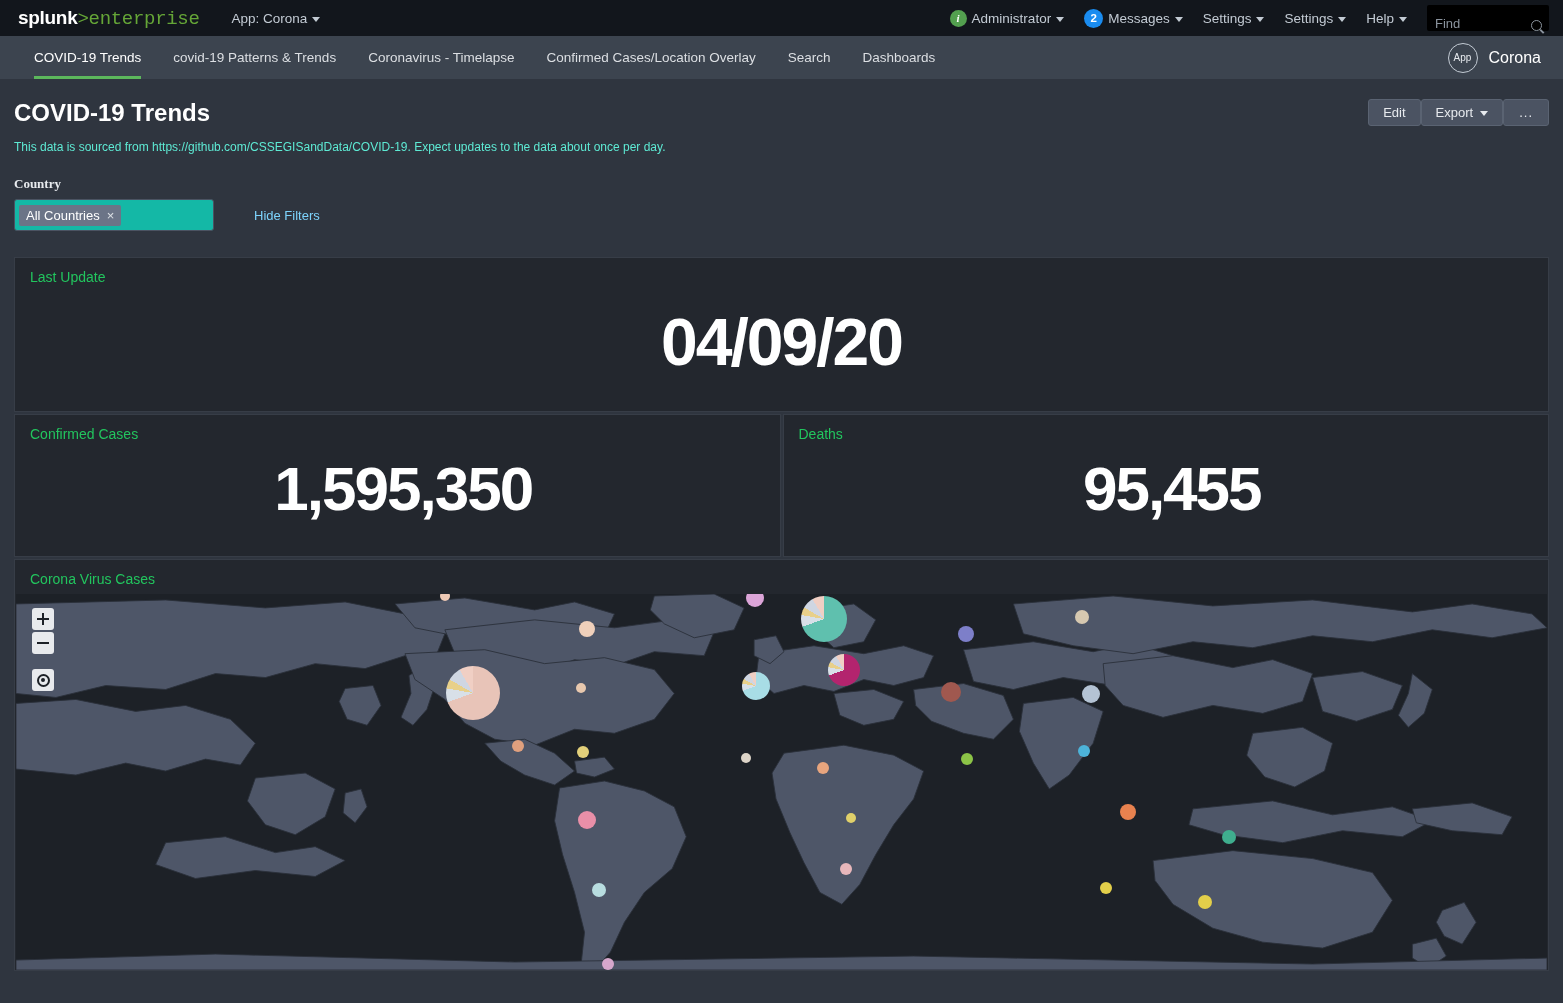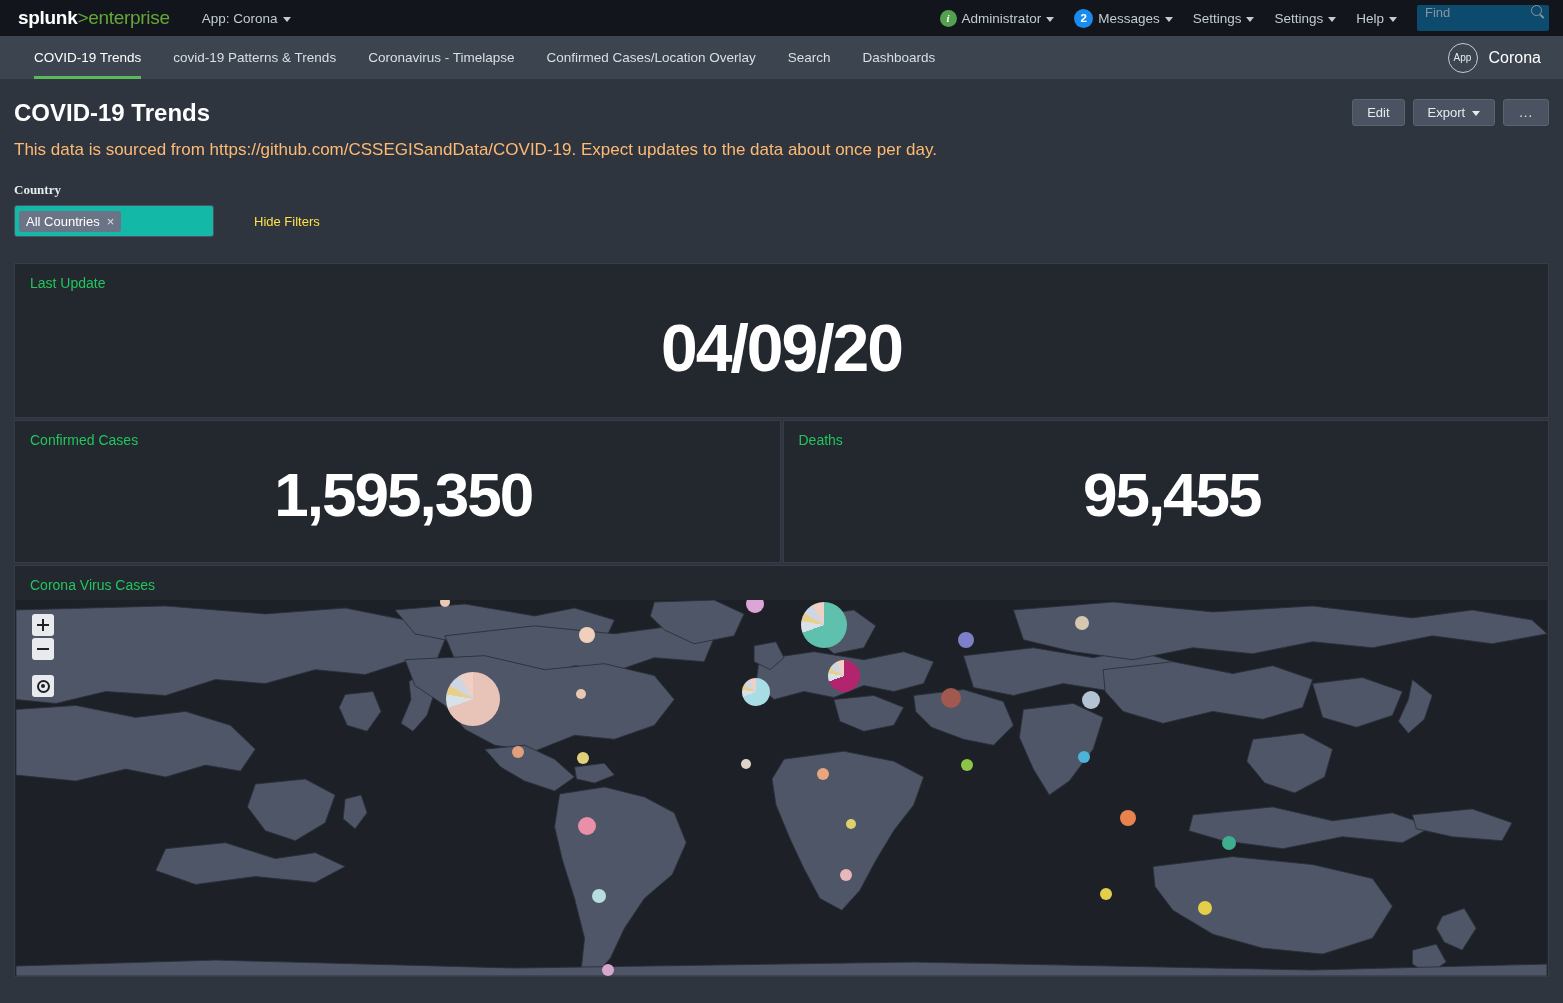--- a/index.html
+++ b/index.html
@@ -10,21 +10,21 @@
     overflow: hidden;
   }
 
   
   .appbar {
     height: 36px; background: #12161c;
     display: flex; align-items: center; position: relative;
   }
   .logo { margin-left: 18px; font-size: 19px; font-weight: bold; letter-spacing: -0.3px; }
   .logo .s1 { color: #ffffff; }
-  .logo .s2 { color: #65a637; font-weight: normal; }
+  .logo .s2 { color: #65a637; font-weight: normal; font-family: Liberation Mono, monospace; }
   .appname {
     margin-left: 32px; color: #c3cbd4; font-size: 13.5px;
     display: flex; align-items: center; gap: 5px;
   }
   .caret {
     width: 0; height: 0; border-left: 4px solid transparent;
     border-right: 4px solid transparent; border-top: 5px solid currentColor;
     display: inline-block; margin-top: 2px;
   }
   .appbar-right {
@@ -37,22 +37,22 @@
     color: #fff; font-size: 11px; font-style: italic; font-weight: bold;
     display: flex; align-items: center; justify-content: center;
     font-family: "Liberation Serif", serif;
   }
   .msg-badge {
     width: 19px; height: 19px; border-radius: 50%; background: #1a8cf0;
     color: #fff; font-size: 11.5px; font-weight: bold;
     display: flex; align-items: center; justify-content: center;
   }
   .findbox {
-    background: #0c4a6e; width: 132px; height: 26px; border-radius: 2px;
-    display: flex; align-items: flex-start; padding: 0 8px; position: relative;
+    background: #000000; width: 122px; height: 26px; border-radius: 2px;
+    display: flex; align-items: flex-end; padding: 0 8px; position: relative;
   }
   .findbox input {
     background: transparent; border: 0; outline: none; color: #c3cbd4;
     font-size: 13px; width: 95px; font-family: "Liberation Sans", sans-serif;
   }
   .findbox input::placeholder { color: #8b949e; }
   .mag {
     position: absolute; right: 7px; width: 11px; height: 11px;
     border: 1.6px solid #8b949e; border-radius: 50%;
   }
@@ -84,22 +84,22 @@
     width: 30px; height: 30px; border-radius: 50%; border: 1.5px solid #c3cbd4;
     color: #e7eaee; font-size: 10px; display: flex;
     align-items: center; justify-content: center; text-align: right;
   }
   .appcorona { color: #ffffff; font-size: 16px; }
 
   
   .page { padding: 0 14px; }
   .titlerow { display: flex; align-items: flex-start; padding-top: 20px; }
   .ptitle { color: #ffffff; font-size: 24px; font-weight: bold; }
-  .pdesc { color: #fdba74; font-size: 17px; margin-top: 13px; }
-  .actions { margin-left: auto; display: flex; gap: 8px; }
+  .pdesc { color: #5eead4; font-size: 12px; margin-top: 13px; }
+  .actions { margin-left: auto; display: flex; gap: 0; }
   .btn {
     background: #4b5362; color: #e7eaee; font-size: 13px;
     border: 1px solid #5a6372; border-radius: 3px; padding: 5px 14px;
     cursor: pointer; display: flex; align-items: center; gap: 7px;
     font-family: "Liberation Sans", sans-serif;
   }
   .btn.dots { padding: 5px 15px; letter-spacing: 1px; }
 
   
   .filters { margin-top: 22px; display: flex; align-items: flex-end; gap: 40px; }
@@ -107,21 +107,21 @@
   .flabel { color: #e7eaee; font-size: 13px; margin-bottom: 7px; font-weight: bold; font-family: Liberation Serif, serif; }
   .multiselect {
     width: 200px; height: 32px; background: #14b8a6; border: 1px solid #4b5362;
     border-radius: 3px; display: flex; align-items: center; padding: 0 4px;
   }
   .token {
     background: #6b7487; color: #ffffff; font-size: 13px; border-radius: 2px;
     padding: 3px 7px; display: flex; align-items: center; gap: 7px;
   }
   .token .x { color: #dde1e6; font-size: 13px; cursor: pointer; }
-  .hidefilters { color: #fde047; font-size: 13px; cursor: pointer; padding-bottom: 8px; }
+  .hidefilters { color: #7dd3fc; font-size: 13px; cursor: pointer; padding-bottom: 8px; }
 
   
   .panels { margin-top: 26px; }
   .panel { background: #23272e; border: 1px solid #373d47; }
   .panel-title {
     color: #22c55e; font-size: 14px; padding: 11px 15px 0 15px;
   }
   .bigvalue {
     color: #ffffff; font-weight: bold; text-align: center;
     letter-spacing: -2px; font-family: "Liberation Sans", sans-serif;

